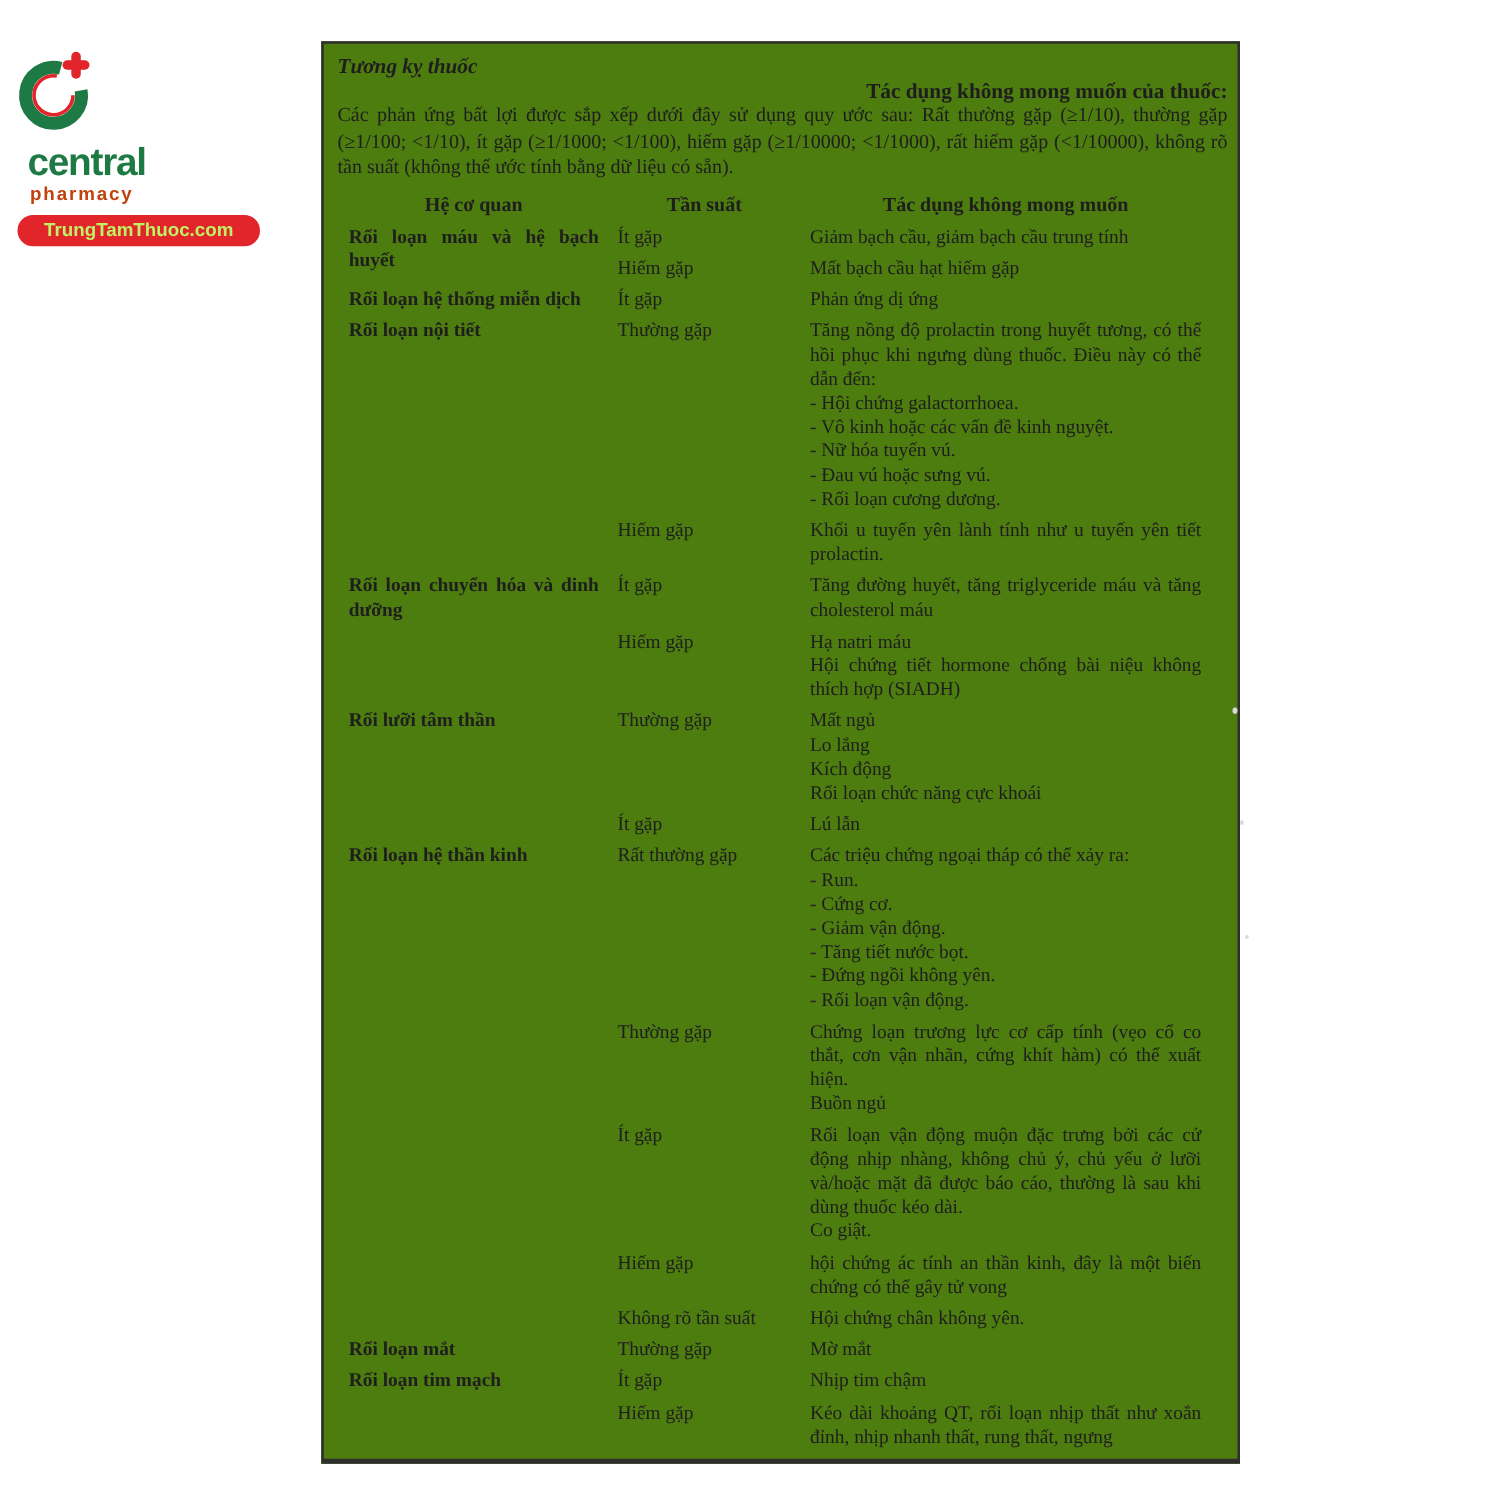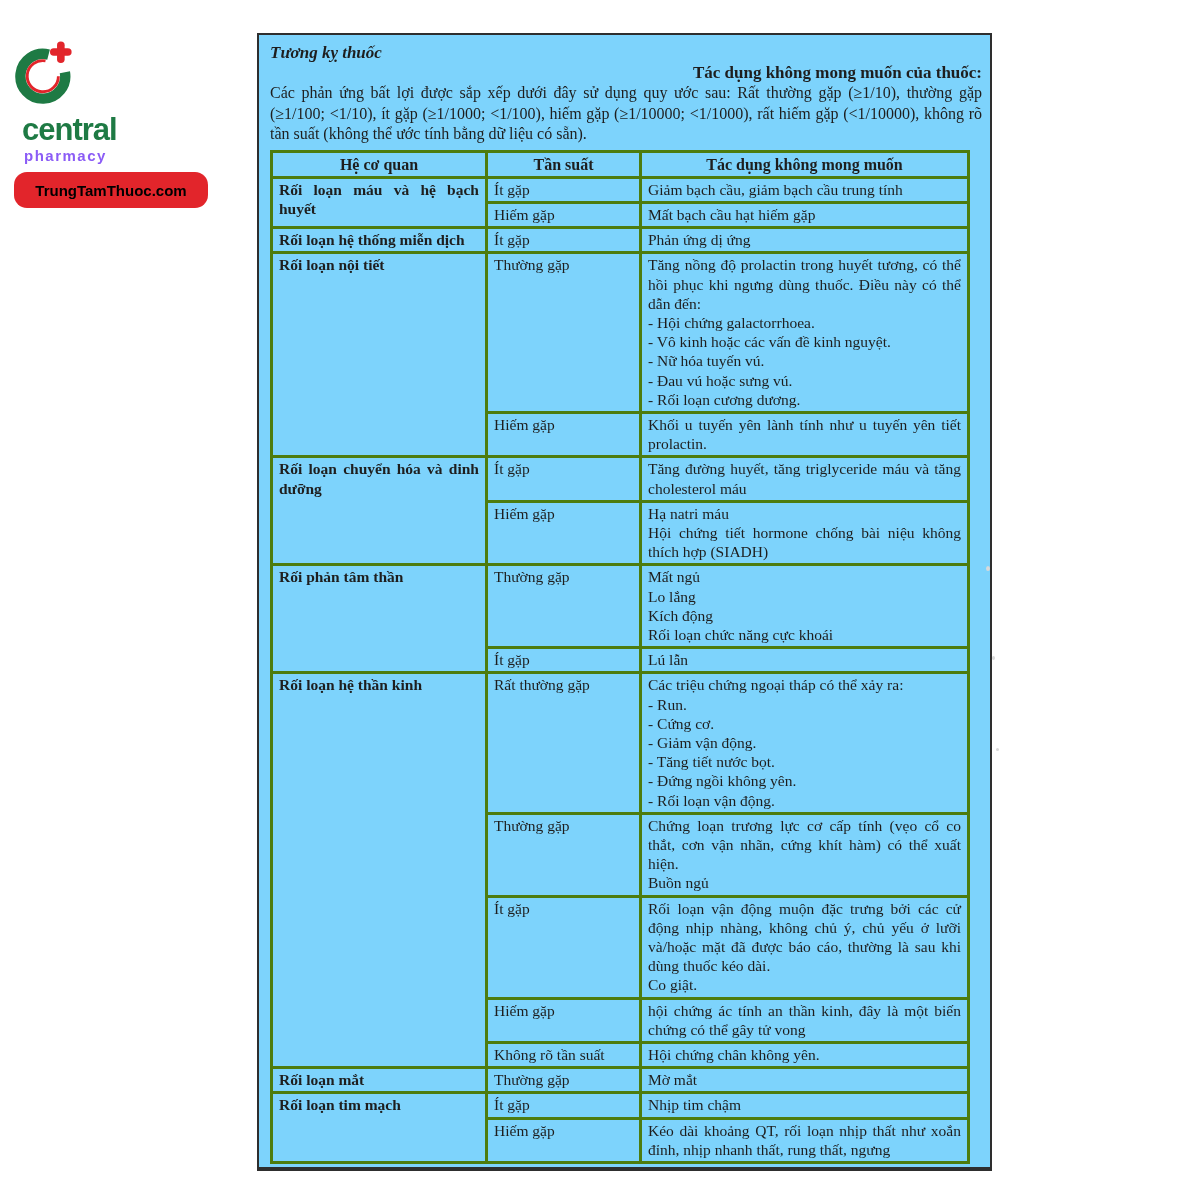--- a/index.html
+++ b/index.html
@@ -9,29 +9,29 @@
     -webkit-font-smoothing:antialiased;
   }
   
   .logo{position:absolute;left:14px;top:40px;width:200px;}
   .logo-top{display:flex;align-items:flex-start;flex-direction:column;}
   .logo-icon{width:64px;height:66px;flex:0 0 auto;}
   .logo-text{margin-left:8px;margin-top:8px;font-family:"Liberation Sans",sans-serif;}
   .logo-brand{font-size:31px;font-weight:bold;letter-spacing:-1px;line-height:1;}
   .logo-sub{font-size:15px;font-weight:600;letter-spacing:1.5px;margin-top:2px;margin-left:2px;}
   .logo-pill{
-    margin-top:8px;width:194px;height:36px;border-radius:13px;
+    margin-top:8px;width:194px;height:25px;border-radius:13px;
     display:flex;align-items:center;justify-content:center;
-    font-family:"Liberation Sans",sans-serif;font-weight:bold;font-size:15px;color:#000000;
+    font-family:"Liberation Sans",sans-serif;font-weight:bold;font-size:15px;color:#bef264;
   }
   
   .doc{
     position:absolute;left:257px;top:33px;width:712px;height:1124px;
     border:2px solid #2e2e2e;border-bottom-width:4px;
-    background:#7dd3fc;padding:8px 8px 0 11px;box-sizing:content-box;
+    background:#4d7c0f;padding:8px 8px 0 11px;box-sizing:content-box;
     overflow:hidden;
   }
   .doc p,.doc h3{margin:0;}
   .t-title{font-size:17px;font-weight:bold;font-style:italic;line-height:20px;}
   .t-para{font-size:16px;line-height:20px;text-align:justify;}
   .h-adr{font-size:17px;font-weight:bold;line-height:20px;margin-top:9px;text-align:right;}
   .intro{font-size:16px;line-height:20.5px;text-align:justify;}
   
   table.adr{
     border-collapse:collapse;width:697px;margin-top:5px;table-layout:fixed;
@@ -58,21 +58,21 @@
 <div class="logo">
   <div class="logo-top">
     <svg class="logo-icon" viewBox="0 0 80 80" aria-hidden="true">
       <path d="M 63.6 39.1 A 28 28 0 1 1 43.2 17.0" fill="none" stroke="#1e7a44" stroke-width="13"></path>
       <path d="M 55.5 44 A 19.5 19.5 0 1 1 39.4 24.8" fill="none" stroke="#e2252b" stroke-width="3.6"></path>
       <rect x="45" y="9" width="27" height="9.5" rx="4.7" fill="#e2252b"></rect>
       <rect x="53.8" y="0.5" width="9.5" height="27" rx="4.7" fill="#e2252b"></rect>
     </svg>
     <div class="logo-text">
       <div class="logo-brand" style="color:#1e7a44">central</div>
-      <div class="logo-sub" style="color:#8b5cf6">pharmacy</div>
+      <div class="logo-sub" style="color:#c2410c">pharmacy</div>
     </div>
   </div>
   <div class="logo-pill" style="background:#e2252b">TrungTamThuoc.com</div>
 </div>
 
 <div class="doc">
   <p class="t-title">Tương kỵ thuốc</p>
   <h3 class="h-adr">Tác dụng không mong muốn của thuốc:</h3>
   <p class="intro">Các phản ứng bất lợi được sắp xếp dưới đây sử dụng quy ước sau: Rất thường gặp (≥1/10), thường gặp (≥1/100; &lt;1/10), ít gặp (≥1/1000; &lt;1/100), hiếm gặp (≥1/10000; &lt;1/1000), rất hiếm gặp (&lt;1/10000), không rõ tần suất (không thể ước tính bằng dữ liệu có sẵn).</p>
 
@@ -122,21 +122,21 @@
           <td rowspan="2" class="col-organ">Rối loạn chuyển hóa và dinh dưỡng</td>
           <td class="col-freq">Ít gặp</td>
           <td class="col-effect">Tăng đường huyết, tăng triglyceride máu và tăng cholesterol máu</td>
         </tr>
         <tr>
           <td class="col-freq">Hiếm gặp</td>
           <td class="col-effect">Hạ natri máu
 Hội chứng tiết hormone chống bài niệu không thích hợp (SIADH)</td>
         </tr>
         <tr>
-          <td rowspan="2" class="col-organ">Rối phản tâm thần</td>
+          <td rowspan="2" class="col-organ">Rối lưỡi tâm thần</td>
           <td class="col-freq">Thường gặp</td>
           <td class="col-effect">Mất ngủ
 Lo lắng
 Kích động
 Rối loạn chức năng cực khoái</td>
         </tr>
         <tr>
           <td class="col-freq">Ít gặp</td>
           <td class="col-effect">Lú lẫn</td>
         </tr>

